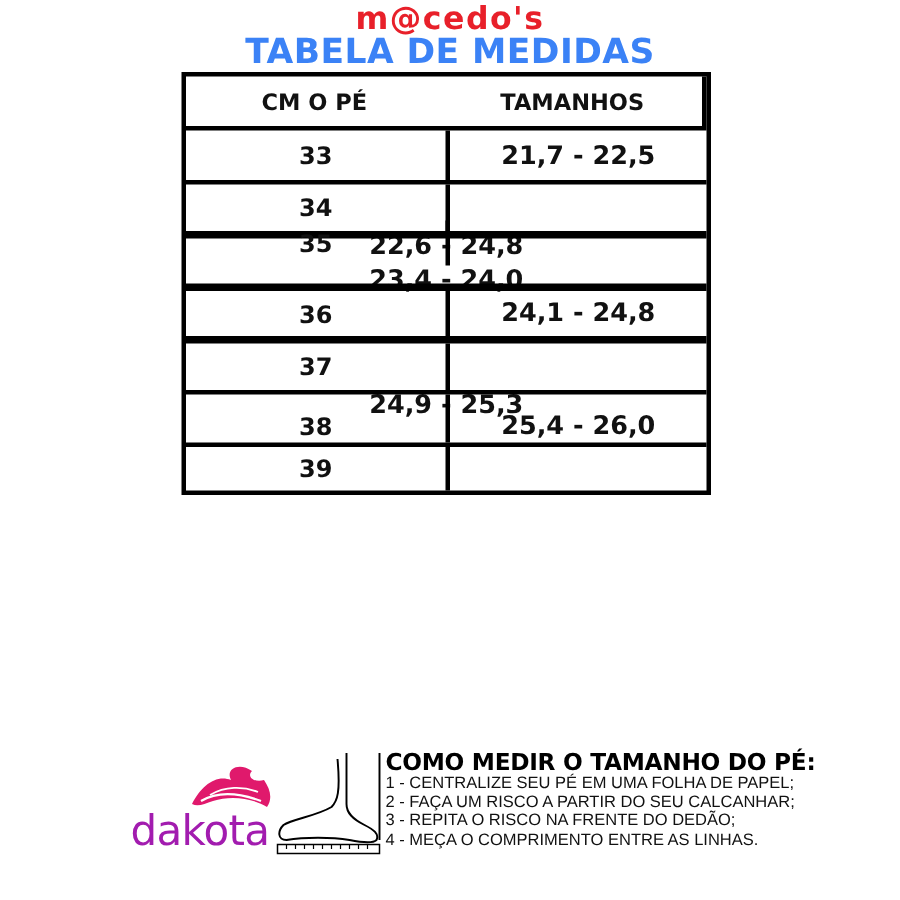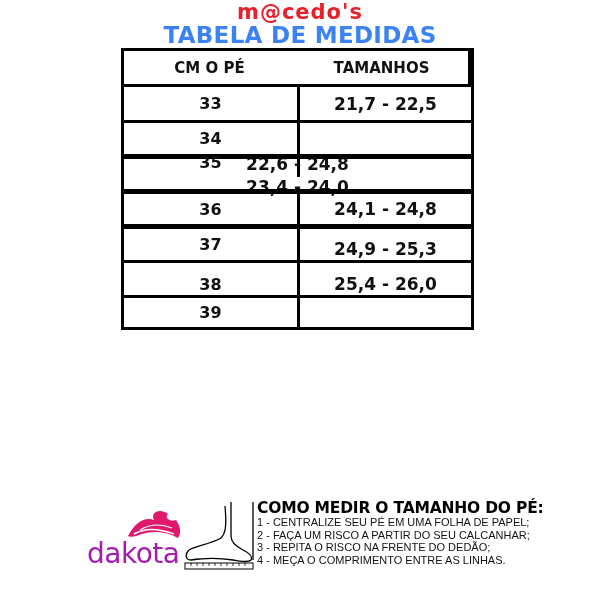--- a/index.html
+++ b/index.html
@@ -53,21 +53,21 @@
     <div class="cell c2">23,4 - 24,0</div>
   </div>
   <div class="hline" style="top:138px;height:5px;"></div>
 
   <div class="row body" style="top:143px;height:30px;">
     <div class="cell c1">36</div>
     <div class="cell c2">24,1 - 24,8</div>
   </div>
   <div class="hline" style="top:173px;height:5px;"></div>
 
-  <div class="row body" style="top:178px;height:31px;">
+  <div class="row body" style="top:178px;height:31px;flex-direction:column;">
     <div class="cell c1" style="align-items:flex-start;padding-top:6px;box-sizing:border-box;">37</div>
     <div class="cell c2" style="align-items:flex-end;padding-bottom:1px;box-sizing:border-box;">24,9 - 25,3</div>
   </div>
   <div class="hline" style="top:209px;height:3px;"></div>
 
   <div class="row body" style="top:212px;height:32px;">
     <div class="cell c1" style="align-items:flex-end;padding-bottom:1px;box-sizing:border-box;">38</div>
     <div class="cell c2" style="align-items:flex-end;padding-bottom:1px;box-sizing:border-box;">25,4 - 26,0</div>
   </div>
   <div class="hline" style="top:244px;height:3px;"></div>

